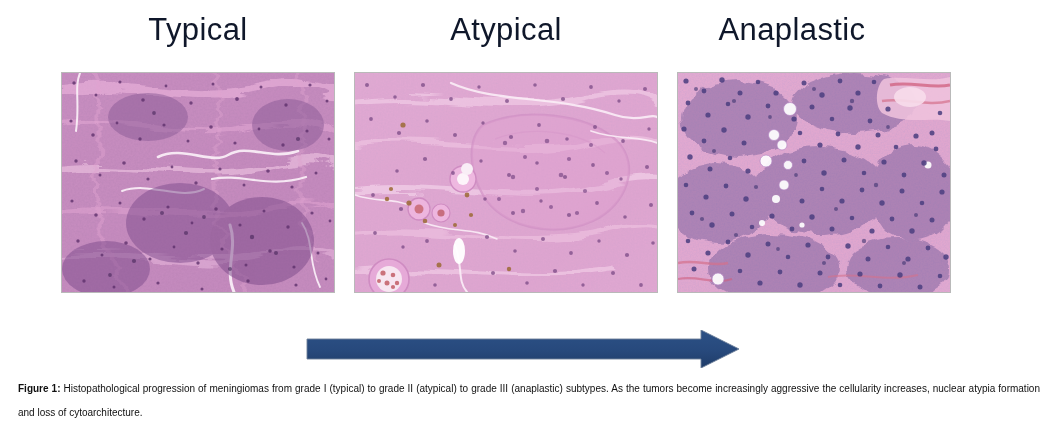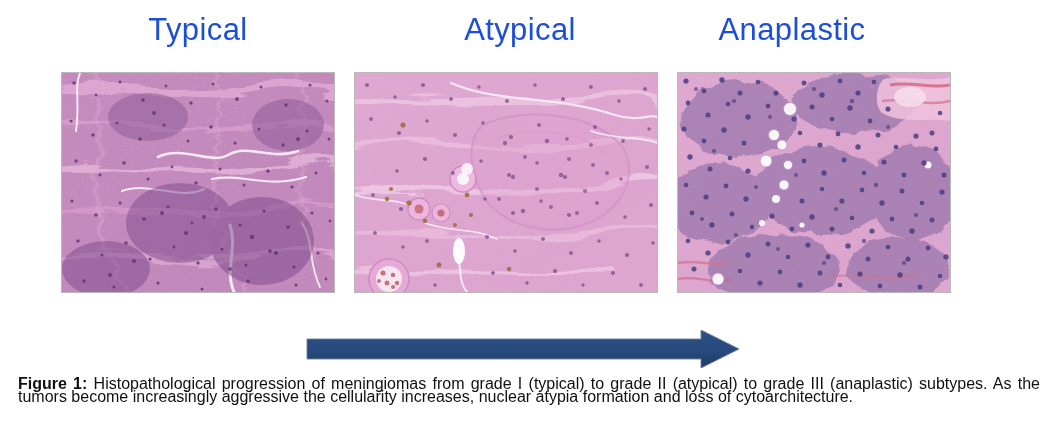--- a/index.html
+++ b/index.html
@@ -19,26 +19,26 @@
   }
 
   
   .panel-title {
     position: absolute;
     top: 8px;
     font-size: 31px;
     line-height: 44px;
     font-weight: 400;
     letter-spacing: 0.4px;
-    color: #1d4ed8;
+    color: #0f172a;
     text-align: center;
     white-space: nowrap;
   }
   #title-typical   { left: 62px;  width: 272px; }
-  #title-atypical  { left: 369px; width: 302px; }
+  #title-atypical  { left: 355px; width: 302px; }
   #title-anaplastic{ left: 656px; width: 272px; }
 
   
   .micrograph {
     position: absolute;
     top: 73px;
     height: 219px;
     overflow: hidden;
     background: #d9b8d6;
     box-shadow: 0 0 0 1px #b9b9b9;
@@ -58,22 +58,22 @@
     height: 38px;
   }
   #progression-arrow svg { display: block; width: 100%; height: 100%; }
 
   
   #figure-caption {
     position: absolute;
     left: 18px;
     top: 377px;
     width: 1022px;
-    font-size: 16px;
-    line-height: 13px;
+    font-size: 10px;
+    line-height: 24px;
     text-align: justify;
     color: #101010;
   }
   #figure-caption .caption-label {
     font-weight: bold;
   }
 </style>
 </head>
 <body>
 

